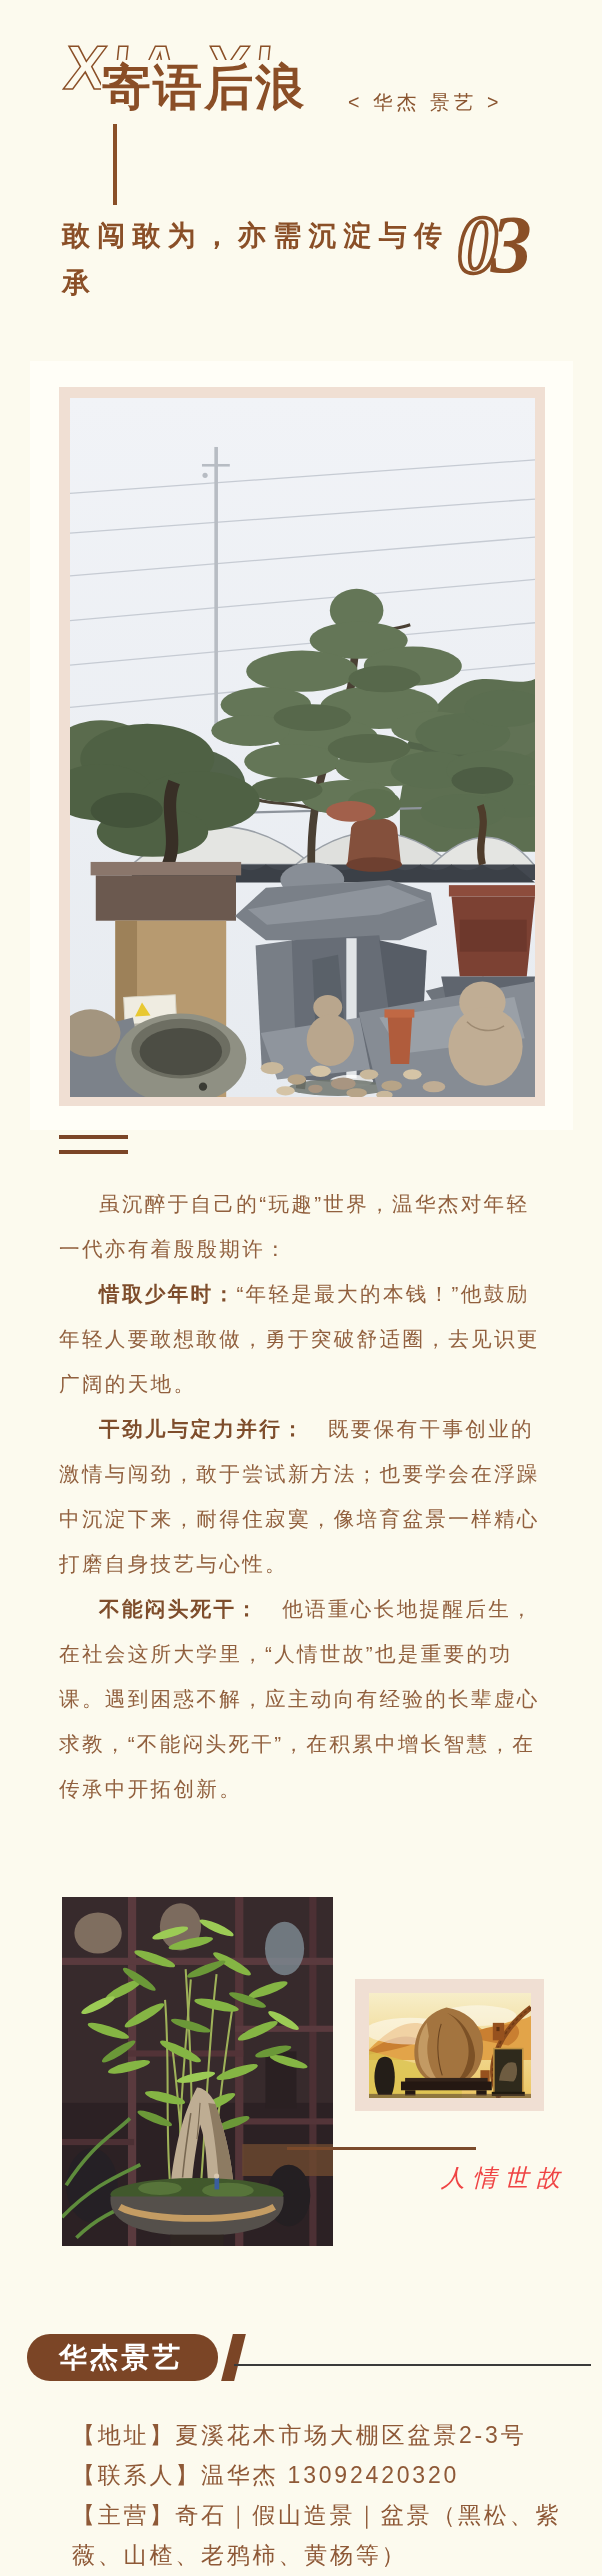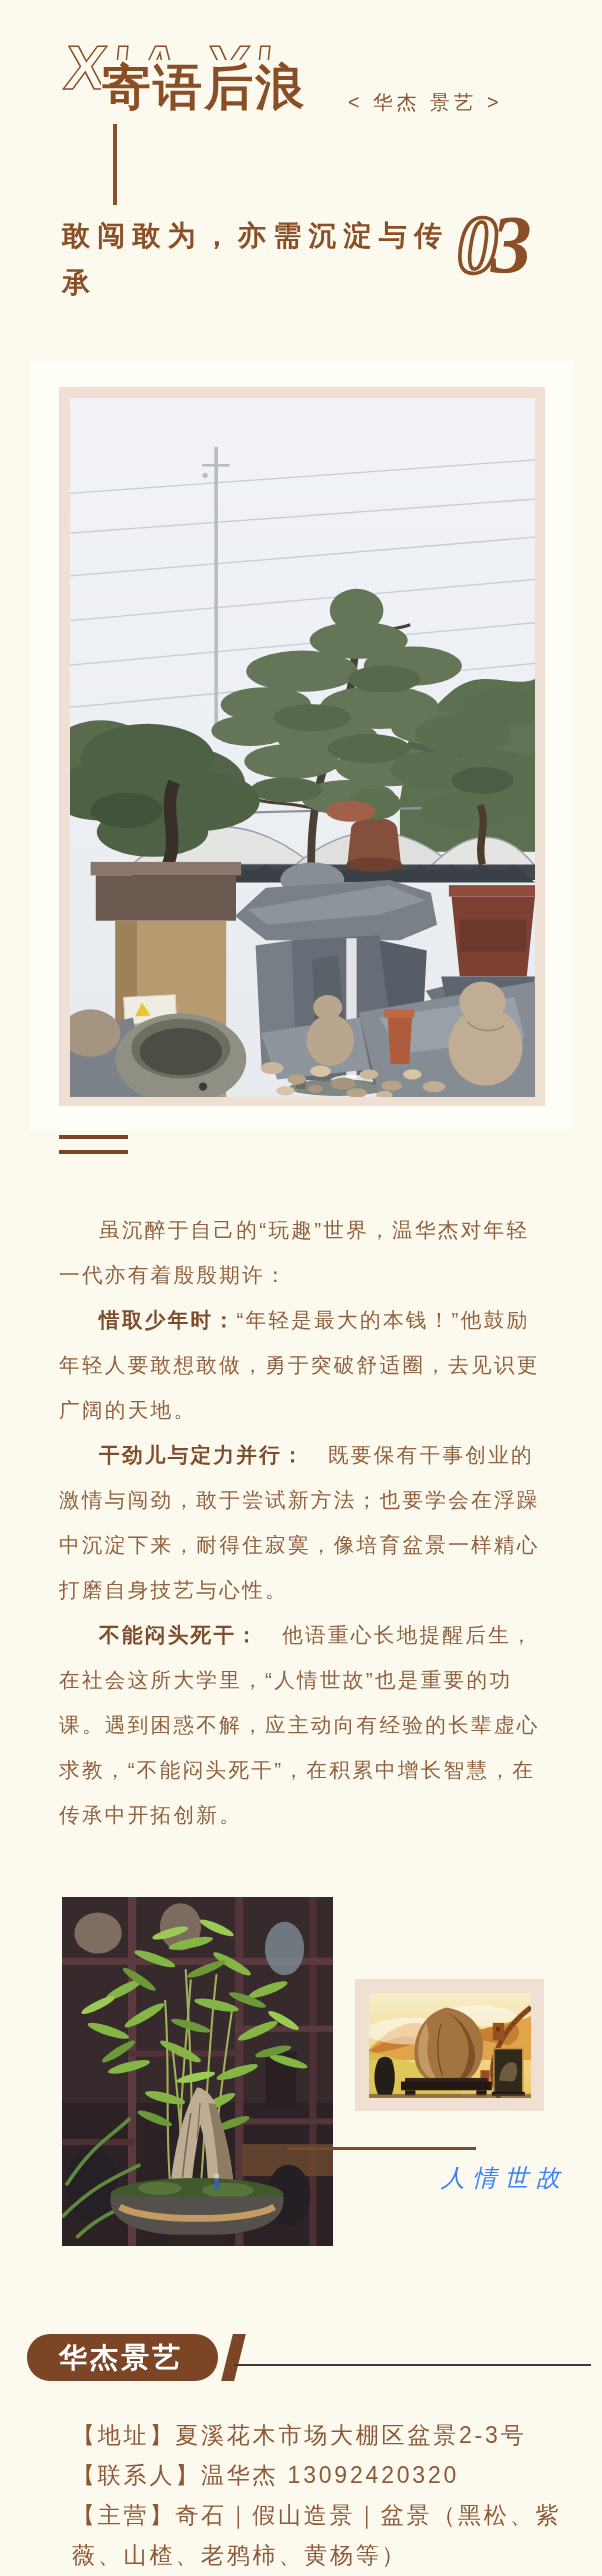--- a/index.html
+++ b/index.html
@@ -23,31 +23,31 @@
 
   
   .photo-mat{left:30px;top:361px;width:543px;height:769px;background:#FFFEF7;}
   .photo-frame{left:59px;top:387px;width:486px;height:719px;background:#F0DFD3;}
   .garden-photo{left:70px;top:398px;width:465px;height:699px;}
 
   
   .divider-line{left:59px;width:69px;height:4.1px;background:#7B4526;}
 
   
-  .article{left:59px;top:1207px;width:490px;font-size:20.6px;line-height:45px;
+  .article{left:59px;top:1181px;width:490px;font-size:20.6px;line-height:45px;
     color:#91603E;letter-spacing:2.3px;text-align:left;}
   .article p{margin:0;}
   .article b{font-weight:700;color:#7E4D2B;margin-left:40px;}
 
   
   .bonsai-photo{left:62px;top:1897px;width:271px;height:349px;}
   .stone-frame{left:355px;top:1979px;width:189px;height:132px;background:#F0DFD3;}
   .stone-photo{left:369px;top:1993px;width:162px;height:105px;}
   .caption-line{left:287px;top:2147px;width:189px;height:2.6px;background:#7B4A2B;}
-  .gallery-caption{left:441px;top:2162px;font-size:24px;font-style:italic;color:#3b82f6;
+  .gallery-caption{left:441px;top:2162px;font-size:24px;font-style:italic;color:#ef4444;
     letter-spacing:7.7px;white-space:nowrap;}
 
   
   .biz-box{left:27px;top:2334px;width:191px;height:47px;background:#7B4526;color:#FFFFFF;
     font-size:28px;font-weight:700;letter-spacing:3.1px;line-height:47px;padding-left:32px;box-sizing:border-box;white-space:nowrap;border-radius:23px;}
   .biz-slash{left:227px;top:2334px;width:13.4px;height:47px;background:#7B4526;transform:skewX(-14deg);}
   .biz-rule{left:234px;top:2364px;width:357px;height:2.1px;background:#3A3A3A;}
 
   
   .contacts{left:72px;top:2415px;width:495px;font-size:23px;line-height:40px;

